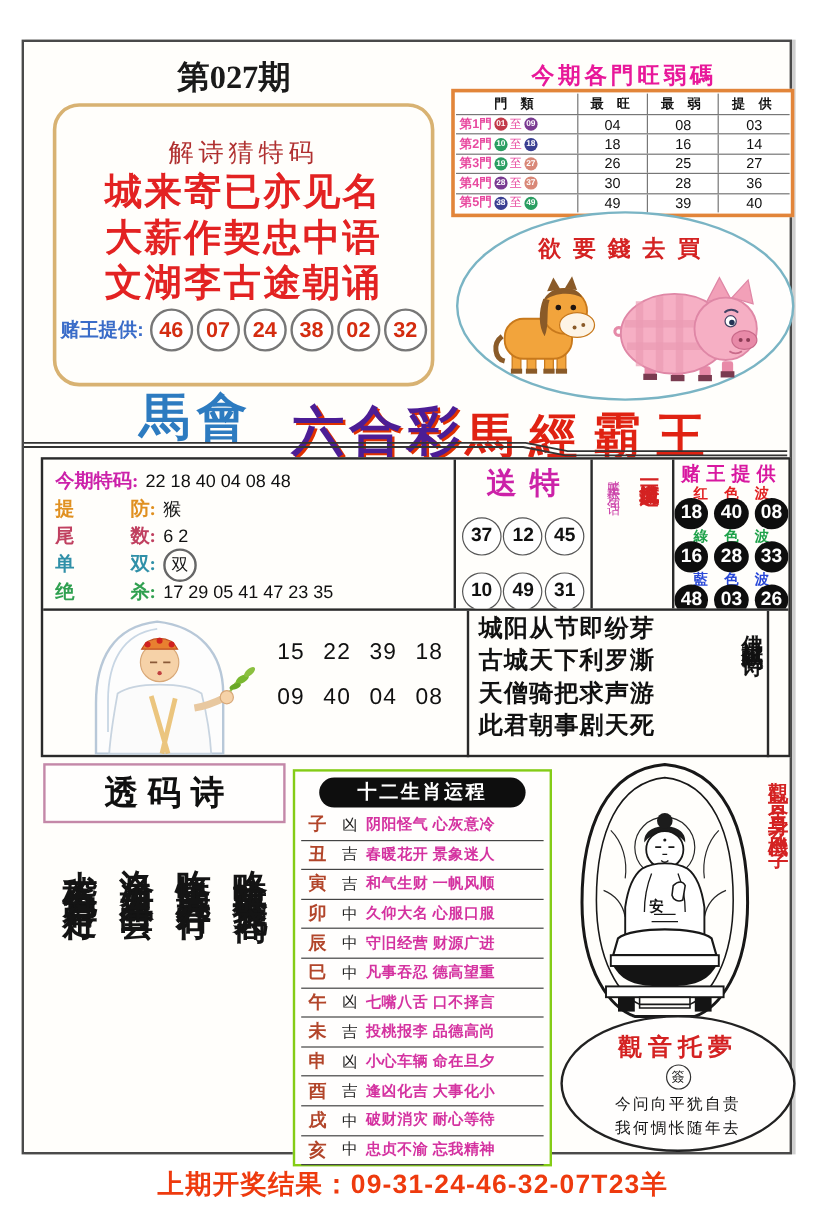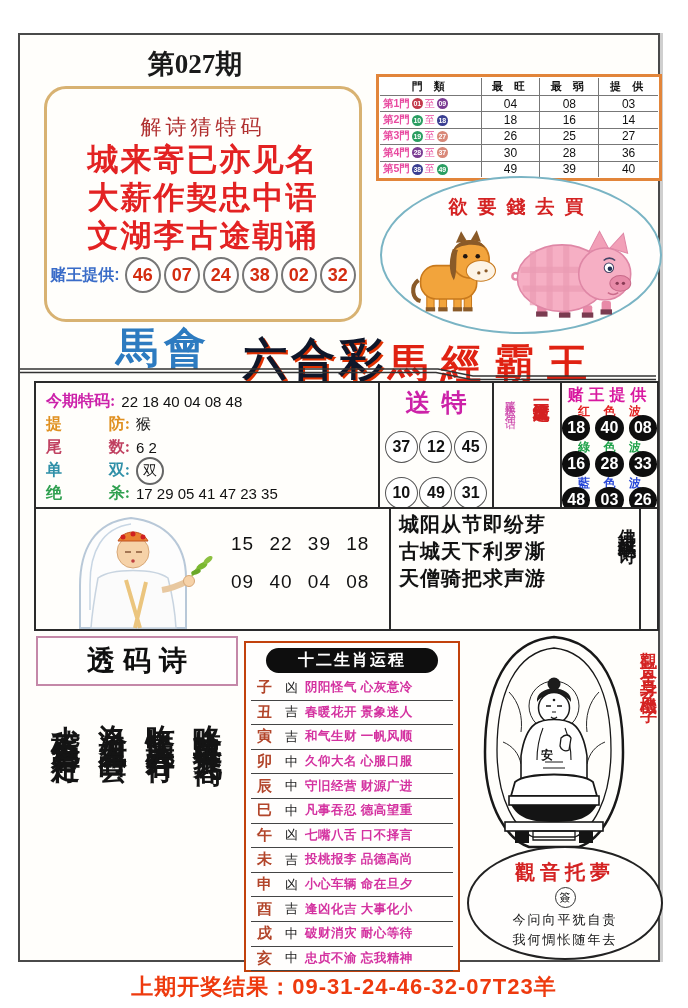--- a/index.html
+++ b/index.html
@@ -42,21 +42,21 @@
         color:#fff;font-size:7px;font-weight:bold;}
   .c-red{background:#c23a4a;} .c-purple{background:#7a3b92;} .c-green{background:#2a9e62;}
   .c-navy{background:#3a3f92;} .c-salmon{background:#d98878;}
 
   
   #money-oval{left:380px;top:176px;width:278px;height:154px;border:2px solid #7ab4c4;border-radius:50%;background:#fffefd;}
   #money-oval .txt{margin-top:16px;text-align:center;font-size:19px;font-weight:bold;color:#d42222;letter-spacing:10px;}
 
   
   #ban-left{left:116px;top:320px;font-size:42px;font-weight:bold;color:#2d7bc0;letter-spacing:6px;}
-  #ban-mid{left:243px;top:330px;font-size:44px;font-weight:bold;color:#0f172a;letter-spacing:4px;text-shadow:2px 2px 0 #e03000;}
+  #ban-mid{left:243px;top:330px;font-size:44px;font-weight:bold;color:#4c1d95;letter-spacing:4px;text-shadow:2px 2px 0 #e03000;}
   #ban-right{left:388px;top:336px;font-size:40px;font-weight:bold;color:#e02212;letter-spacing:13px;white-space:nowrap;}
 
   
   #mid-grid{left:34px;top:381px;width:625px;height:250px;border:2px solid #2a2a2a;box-sizing:border-box;background:#fffefb;}
   .mrow{display:flex;}
   #mrow1{height:124px;border-bottom:2px solid #2a2a2a;}
   #mrow2{height:122px;}
   .mcell{box-sizing:border-box;overflow:hidden;}
   .br{border-right:2px solid #2a2a2a;}
   #cellA{width:344px;padding:7px 8px 0 10px;}
@@ -91,21 +91,21 @@
   #cellG{flex:1;}
 
   
   #touma{left:36px;top:636px;width:202px;}
   #touma .hd{border:2px solid #c488a8;height:46px;display:flex;align-items:center;justify-content:center;
              font-size:28px;font-weight:bold;letter-spacing:8px;text-indent:8px;color:#101010;background:#fffefd;}
   #touma .cols{display:flex;justify-content:space-between;padding:16px 10px 0 10px;}
   #touma .col{font-size:29px;font-weight:bold;letter-spacing:5px;color:#141414;height:266px;}
 
   
-  #zodiac{left:244px;top:641px;width:216px;height:331px;border:2px solid #c2410c;background:#fffefd;box-sizing:border-box;}
+  #zodiac{left:244px;top:641px;width:216px;height:331px;border:2px solid #84cc16;background:#fffefd;box-sizing:border-box;}
   #zodiac .pill{margin:5px auto 3px auto;width:172px;height:25px;background:#0e0e0e;color:#fff;border-radius:13px;
                 display:flex;align-items:center;justify-content:center;font-size:16px;font-weight:bold;letter-spacing:2px;}
   .z-row{display:flex;align-items:center;height:24.6px;border-bottom:1px solid #444;margin:0 5px;box-sizing:border-box;}
   .z-sign{width:27px;font-size:15px;font-weight:bold;color:#b2452a;text-align:center;}
   .z-luck{width:27px;font-size:13px;color:#222;text-align:center;}
   .z-text{flex:1;font-size:12.5px;font-weight:bold;color:#d432a0;letter-spacing:0.5px;white-space:nowrap;}
 
   
   #buddha-svg{left:468px;top:632px;}
   #side-title{left:637px;top:638px;font-size:17px;font-weight:bold;color:#d42222;letter-spacing:9px;height:210px;}
@@ -136,20 +136,21 @@
       <span class="lbl">赌王提供:</span>
       <span class="ball-o">46</span>
       <span class="ball-o">07</span>
       <span class="ball-o">24</span>
       <span class="ball-o">38</span>
       <span class="ball-o">02</span>
       <span class="ball-o">32</span>
     </div>
   </div>
 
+  <div class="abs serif" id="strength-title">今期各門旺弱碼</div>
   <div class="abs" id="strength-table">
     <div class="st-row hd">
       <div class="st-c1">門 類</div>
       <div class="st-c">最 旺</div>
       <div class="st-c">最 弱</div>
       <div class="st-c">提 供</div>
     </div>
     <div class="st-row">
       <div class="st-c1">
         <span class="gate">第1門</span>
@@ -375,20 +376,21 @@
         <div class="info">
           <div class="nums">15 22 39 18</div>
           <div class="nums">09 40 04 08</div>
         </div>
       </div>
       <div class="mcell br" id="cellF">
         <div class="poem serif">
           <div>城阳从节即纷芽</div>
           <div>古城天下利罗澌</div>
           <div>天僧骑把求声游</div>
+          <div>此君朝事剧天死</div>
         </div>
         <div class="vt v serif">佛祖献码诗</div>
       </div>
       <div class="mcell" id="cellG"></div>
     </div>
   </div>
 
   <div class="abs" id="touma">
     <div class="hd serif">透码诗</div>
     <div class="cols">

